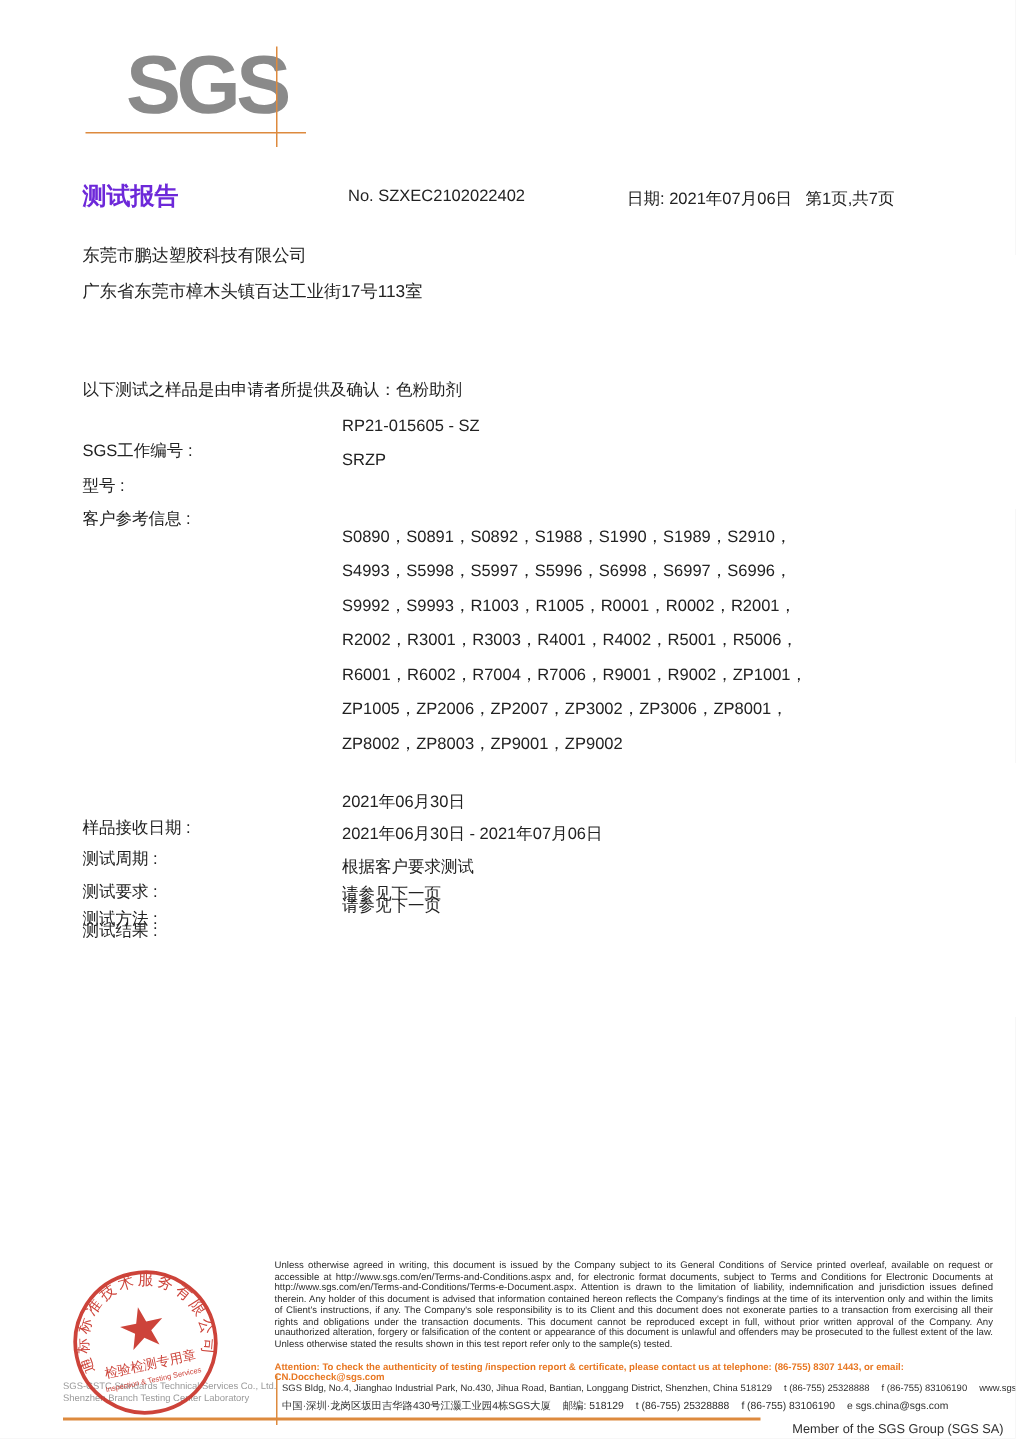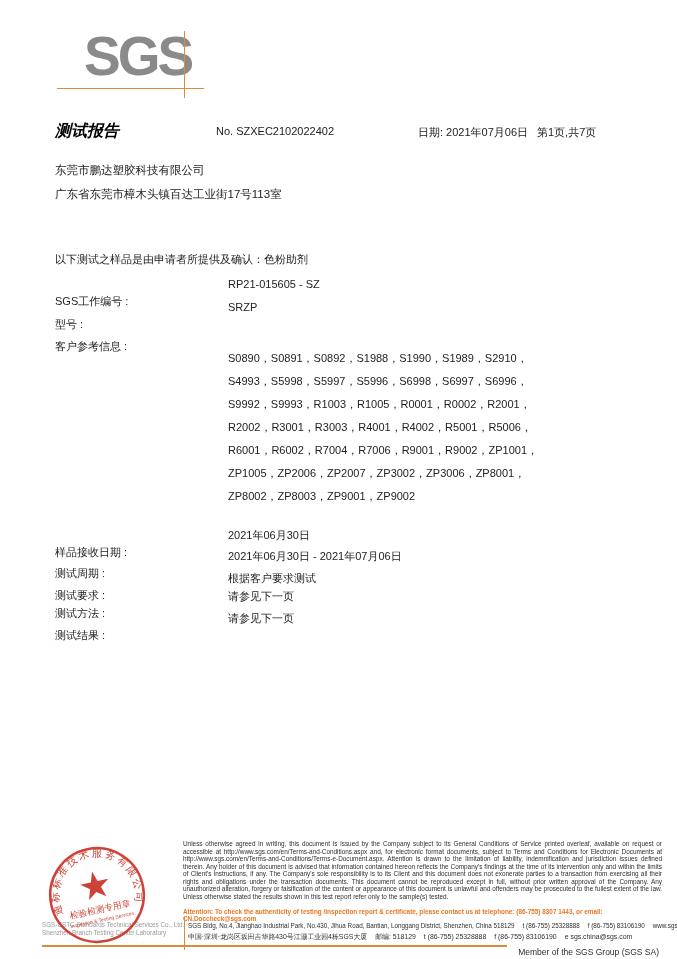--- a/index.html
+++ b/index.html
@@ -13,22 +13,22 @@
   .page{
     position:relative;width:677px;height:959px;background:#ffffff;margin:0 auto;
     font-family:"Liberation Sans","DejaVu Sans",sans-serif;color:var(--ink);overflow:hidden;
   }
   
   .logo-text{position:absolute;left:84px;top:26px;font-size:55px;font-weight:bold;
     color:var(--logo-gray);letter-spacing:-3px;line-height:60px;}
   .logo-hline{position:absolute;left:57px;top:88px;width:147px;height:1px;background:var(--crop-orange);}
   .logo-vline{position:absolute;left:184px;top:31px;width:1px;height:67px;background:var(--crop-orange);}
   
-  .doc-title{position:absolute;left:55px;top:121px;font-size:16px;font-weight:bold;color:#000000;font-style:italic;}
-  .report-no{position:absolute;left:216px;top:125px;font-size:11px;text-align:right;}
+  .doc-title{position:absolute;left:55px;top:121px;font-size:16px;font-weight:bold;color:#6d28d9;}
+  .report-no{position:absolute;left:232px;top:125px;font-size:11px;text-align:right;}
   .hdr-date{position:absolute;left:418px;top:125px;font-size:11px;}
   .hdr-page{position:absolute;left:537px;top:125px;font-size:11px;}
   
   .app-name{position:absolute;left:55px;top:163px;font-size:11.5px;}
   .app-addr{position:absolute;left:55px;top:187px;font-size:11.5px;}
   .intro{position:absolute;left:55px;top:252px;font-size:11px;}
   
   .row{position:absolute;left:55px;font-size:11px;line-height:15px;white-space:nowrap;}
   .lbl{display:inline-block;width:173px;vertical-align:top;margin-top:17px;}
   .val{vertical-align:top;}
@@ -39,21 +39,21 @@
   .legal{position:absolute;left:183px;top:840px;width:479px;font-size:6.4px;line-height:7.5px;
     text-align:justify;color:#2e2e2e;}
   .attention{position:absolute;left:183px;top:908px;width:479px;font-size:6.4px;line-height:7px;
     color:var(--accent-orange);font-weight:bold;}
   .addr{position:absolute;left:188px;width:476px;font-size:6.3px;color:#2e2e2e;white-space:nowrap;}
   .addr1{top:922px;}
   .addr2{top:932px;font-size:6.9px;}
   .addr span{margin-right:8px;}
   .footer-hline{position:absolute;left:42px;top:945px;width:465px;height:1.5px;background:var(--crop-orange);}
   .footer-vline{position:absolute;left:184px;top:917px;width:1px;height:33px;background:var(--crop-orange);}
-  .member{position:absolute;right:18px;top:947px;font-size:8.5px;color:#2e2e2e;}
+  .member{position:absolute;right:8px;top:947px;font-size:8.5px;color:#2e2e2e;}
   .lab-name{position:absolute;left:42px;top:921px;font-size:6.3px;line-height:7.5px;color:#9a9a9a;white-space:nowrap;}
   .seal{position:absolute;left:45px;top:843px;width:104px;height:104px;transform:rotate(-12deg);opacity:.92;}
 </style>
 </head>
 <body>
 
 <div class="page">
 
   <div class="logo-text">SGS</div>
   <div class="logo-hline"></div>
@@ -98,21 +98,21 @@
   </div>
 
   <div class="row" style="top:589px">
     <span class="lbl">测试方法 :</span><span class="val">请参见下一页</span>
   </div>
 
   <div class="row" style="top:571px">
     <span class="lbl">测试要求 :</span><span class="val">根据客户要求测试</span>
   </div>
 
-  <div class="row" style="top:611px">
+  <div class="row" style="top:597px">
     <span class="lbl">测试结果 :</span><span class="val">请参见下一页</span>
   </div>
 
 
   <div class="legal">Unless otherwise agreed in writing, this document is issued by the Company subject to its General Conditions of Service printed overleaf, available on request or accessible at http://www.sgs.com/en/Terms-and-Conditions.aspx and, for electronic format documents, subject to Terms and Conditions for Electronic Documents at http://www.sgs.com/en/Terms-and-Conditions/Terms-e-Document.aspx. Attention is drawn to the limitation of liability, indemnification and jurisdiction issues defined therein. Any holder of this document is advised that information contained hereon reflects the Company's findings at the time of its intervention only and within the limits of Client's instructions, if any. The Company's sole responsibility is to its Client and this document does not exonerate parties to a transaction from exercising all their rights and obligations under the transaction documents. This document cannot be reproduced except in full, without prior written approval of the Company. Any unauthorized alteration, forgery or falsification of the content or appearance of this document is unlawful and offenders may be prosecuted to the fullest extent of the law. Unless otherwise stated the results shown in this test report refer only to the sample(s) tested.</div>
   <div class="attention">Attention: To check the authenticity of testing /inspection report &amp; certificate, please contact us at telephone: (86-755) 8307 1443, or email: CN.Doccheck@sgs.com</div>
 
   <div class="addr addr1">
     <span>SGS Bldg, No.4, Jianghao Industrial Park, No.430, Jihua Road, Bantian, Longgang District, Shenzhen, China 518129</span><span>t (86-755) 25328888</span><span>f (86-755) 83106190</span><span>www.sgsgroup.com.cn</span>
   </div>

